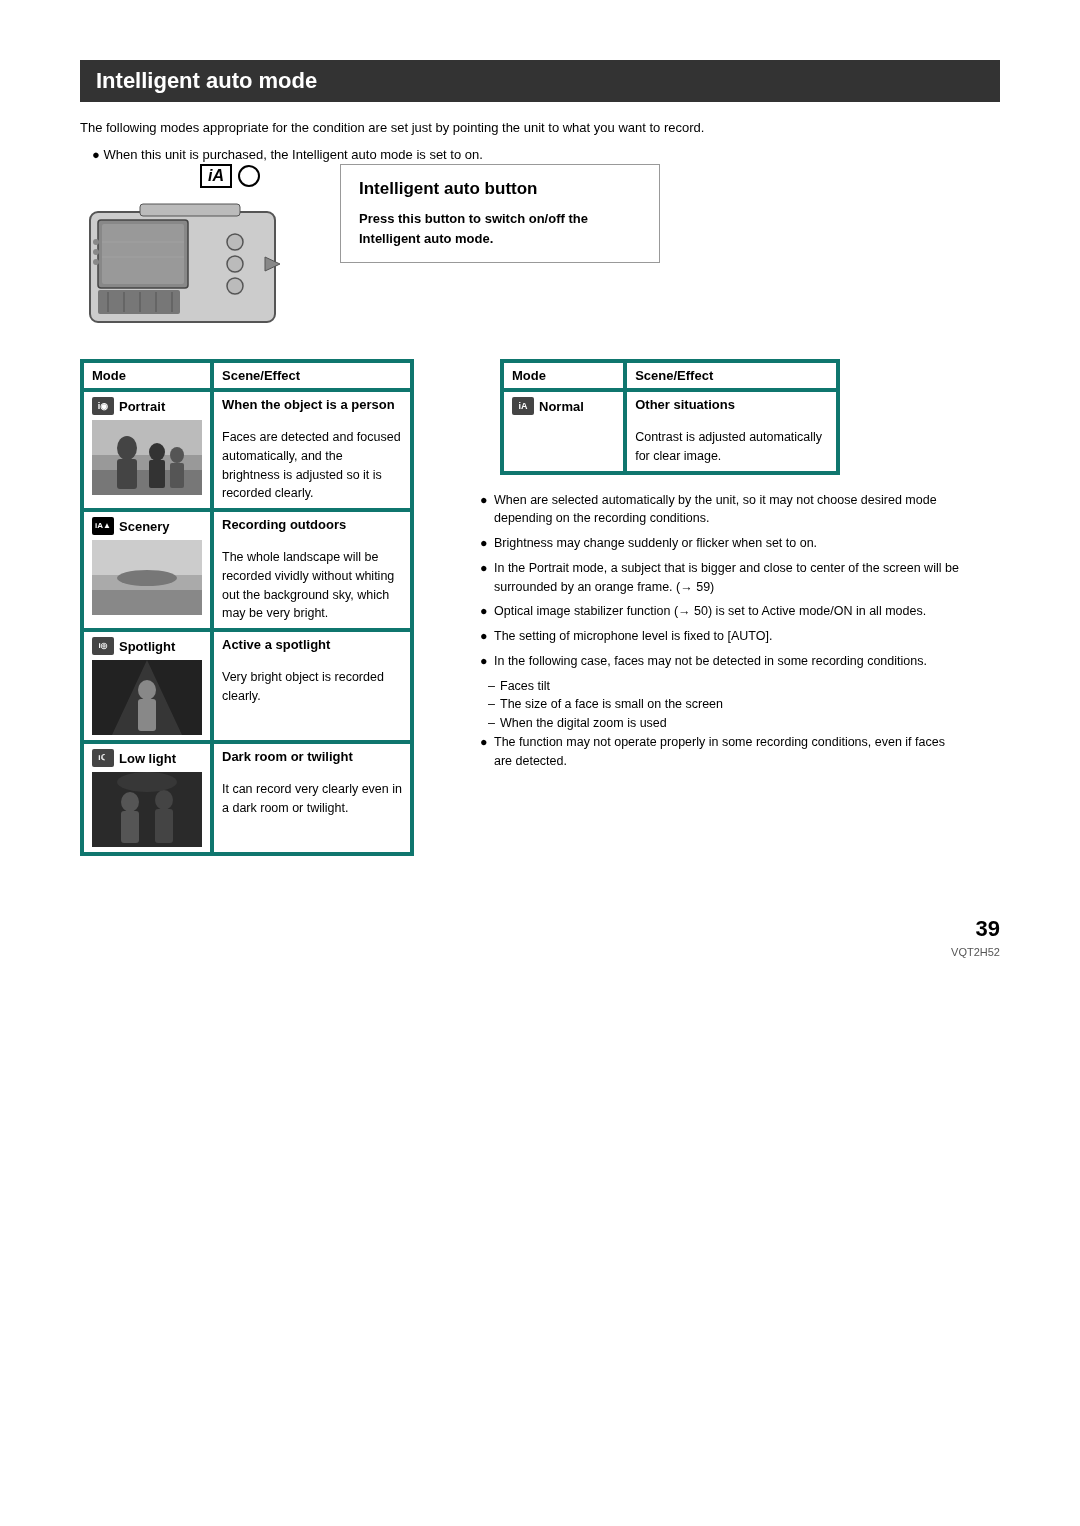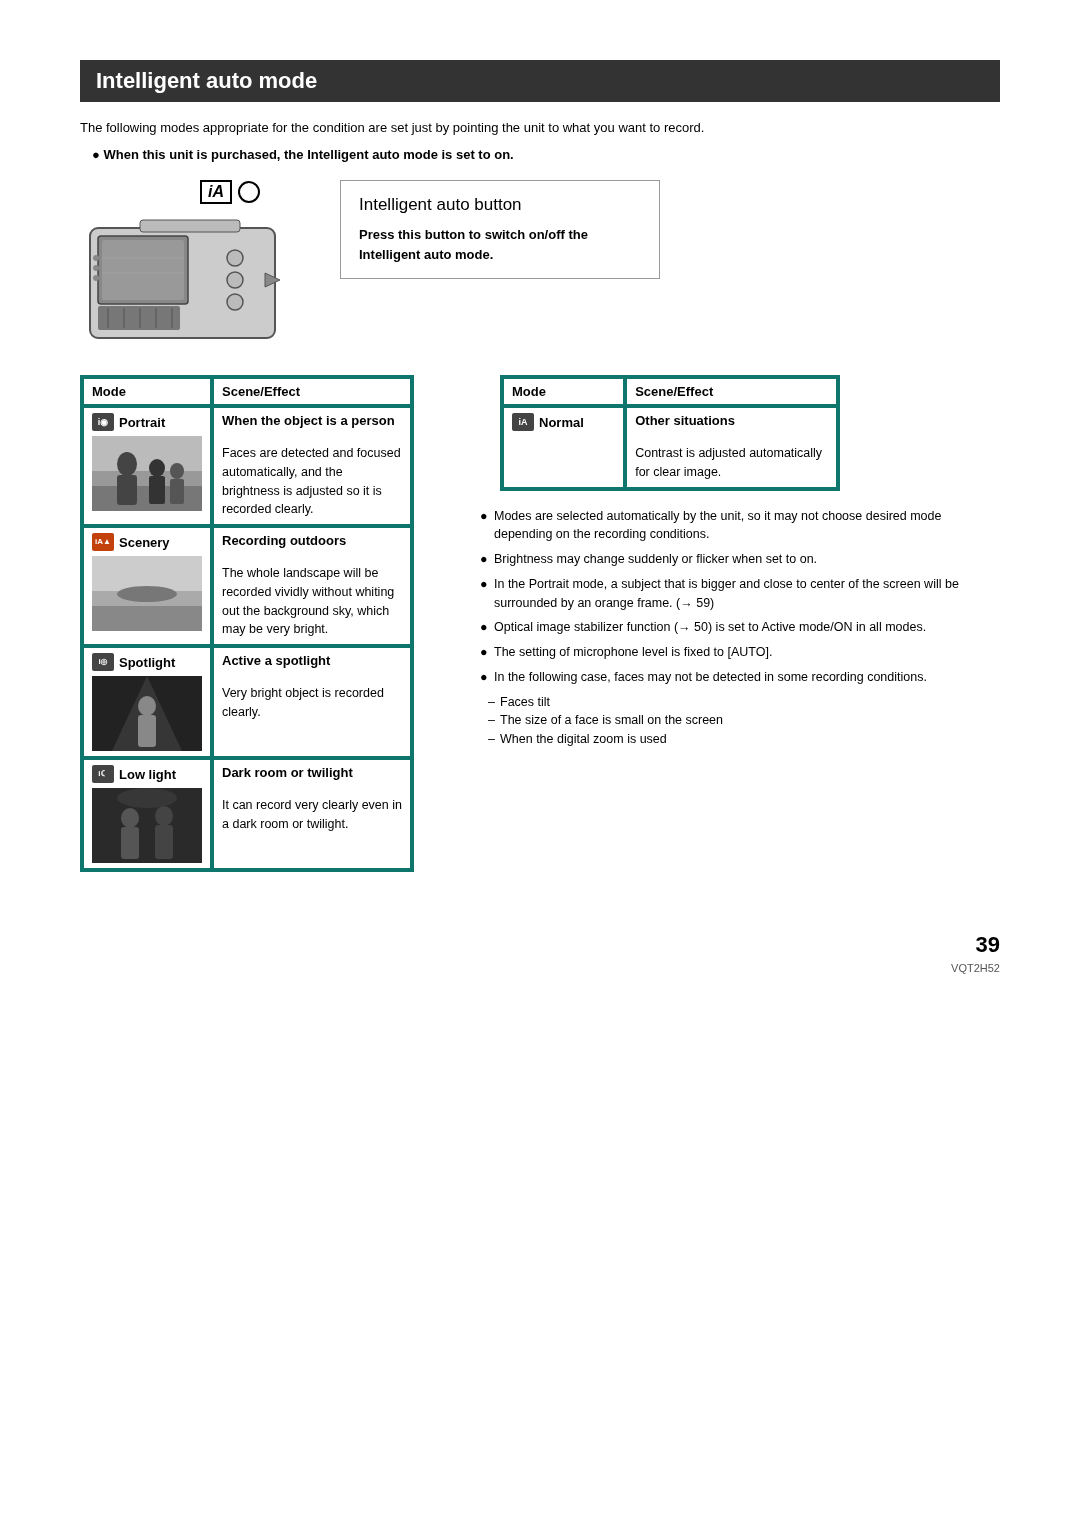--- a/index.html
+++ b/index.html
@@ -24,23 +24,21 @@
 
     .intro-text {
       font-size: 13px;
       line-height: 1.5;
       margin-bottom: 7px;
     }
 
     .bullet-intro {
       font-size: 13px;
       line-height: 1.5;
-      margin-bottom: 16px;
       padding-left: 12px;
-      font-weight: bold;
     }
     .bullet-intro::before { content: "● "; }
 
     .top-section {
       display: flex;
       gap: 40px;
       margin-bottom: 24px;
       align-items: flex-start;
     }
 
@@ -51,21 +49,21 @@
 
     .intelligent-auto-button-box {
       border: 1.5px solid #999;
       padding: 14px 18px;
       max-width: 320px;
       flex: 1;
     }
 
     .iab-title {
       font-size: 17px;
-      font-weight: normal;
+      font-weight: bold;
       margin-bottom: 10px;
     }
 
     .iab-desc {
       font-size: 13px;
       line-height: 1.5;
     }
 
     .mode-table {
       border-collapse: collapse;
@@ -295,21 +293,21 @@
           </td>
           <td>
             <div class="scene-heading">When the object is a person</div>
             <p class="scene-text">Faces are detected and focused automatically, and the brightness is adjusted so it is recorded clearly.</p>
           </td>
         </tr>
 
         <tr>
           <td>
             <div class="mode-name">
-              <span class="mode-icon" style="background:#c2410c; font-size:8px;">iA▲</span>
+              <span class="mode-icon" style="background:#000000; font-size:8px;">iA▲</span>
               <span>Scenery</span>
             </div>
             <div class="img-placeholder scenery-img">
               <svg width="110" height="75" viewBox="0 0 110 75">
                 <rect width="110" height="75" fill="#aaa"></rect>
                 <rect width="110" height="35" fill="#ccc"></rect>
                 <rect y="45" width="110" height="30" fill="#888"></rect>
 
                 <rect y="35" width="110" height="15" fill="#aaa"></rect>
 
@@ -396,35 +394,36 @@
               <div class="scene-heading">Other situations</div>
               <p class="scene-text">Contrast is adjusted automatically for clear image.</p>
             </td>
           </tr>
         </tbody>
       </table>
     </div>
 
     <div class="right-notes">
 
-      <div class="note-bullet">Modes are selected automatically by the unit, so it may not choose desired mode depending on the recording conditions.</div>
+      <div class="note-bullet">When are selected automatically by the unit, so it may not choose desired mode depending on the recording conditions.</div>
 
       <div class="note-bullet">Brightness may change suddenly or flicker when set to on.</div>
 
       <div class="note-bullet">In the Portrait mode, a subject that is bigger and close to center of the screen will be surrounded by an orange frame. (→ 59)</div>
 
       <div class="note-bullet">Optical image stabilizer function (→ 50) is set to Active mode/ON in all modes.</div>
 
       <div class="note-bullet">The setting of microphone level is fixed to [AUTO].</div>
 
       <div class="note-bullet">In the following case, faces may not be detected in some recording conditions.</div>
       <div class="note-dash">Faces tilt</div>
       <div class="note-dash">The size of a face is small on the screen</div>
       <div class="note-dash">When the digital zoom is used</div>
 
+      <div class="note-bullet">The function may not operate properly in some recording conditions, even if faces are detected.</div>
     </div>
 
   </div>
 </div>
 
 <div class="page-number-area">
   <span class="page-number">39</span>
   <span class="model-code">VQT2H52</span>
 </div>
 

